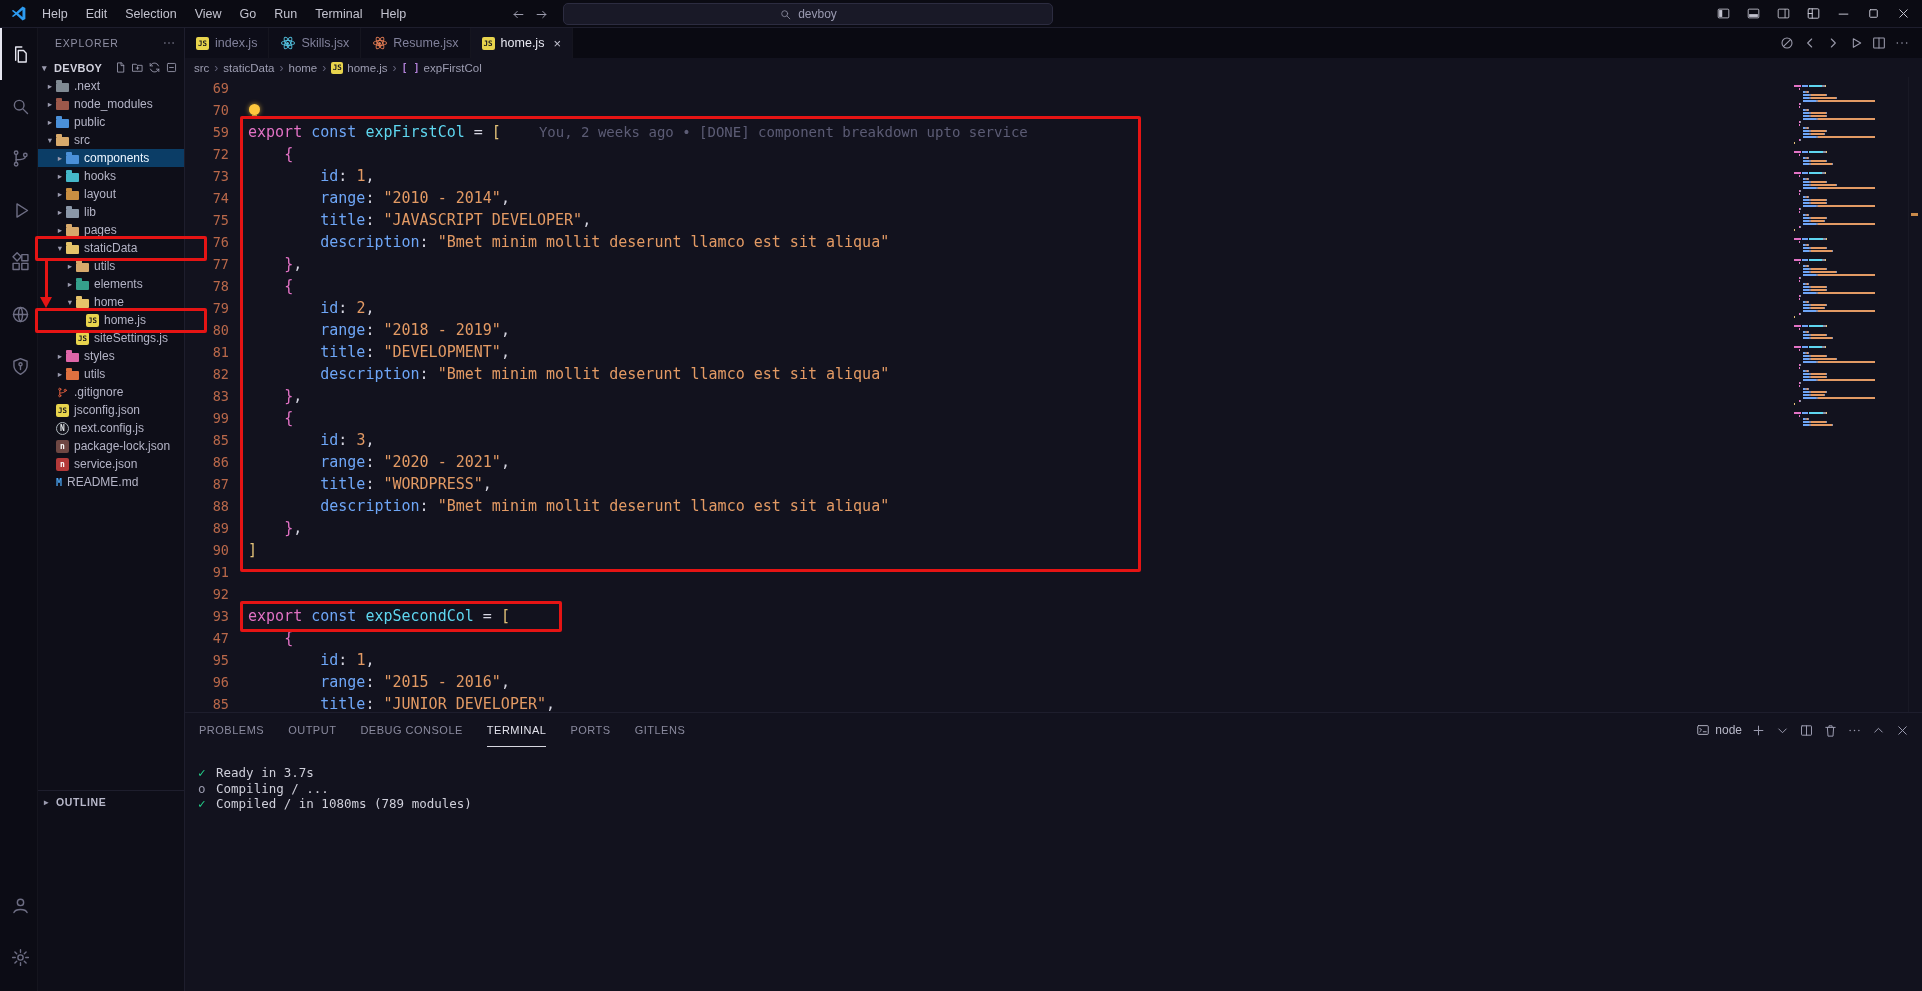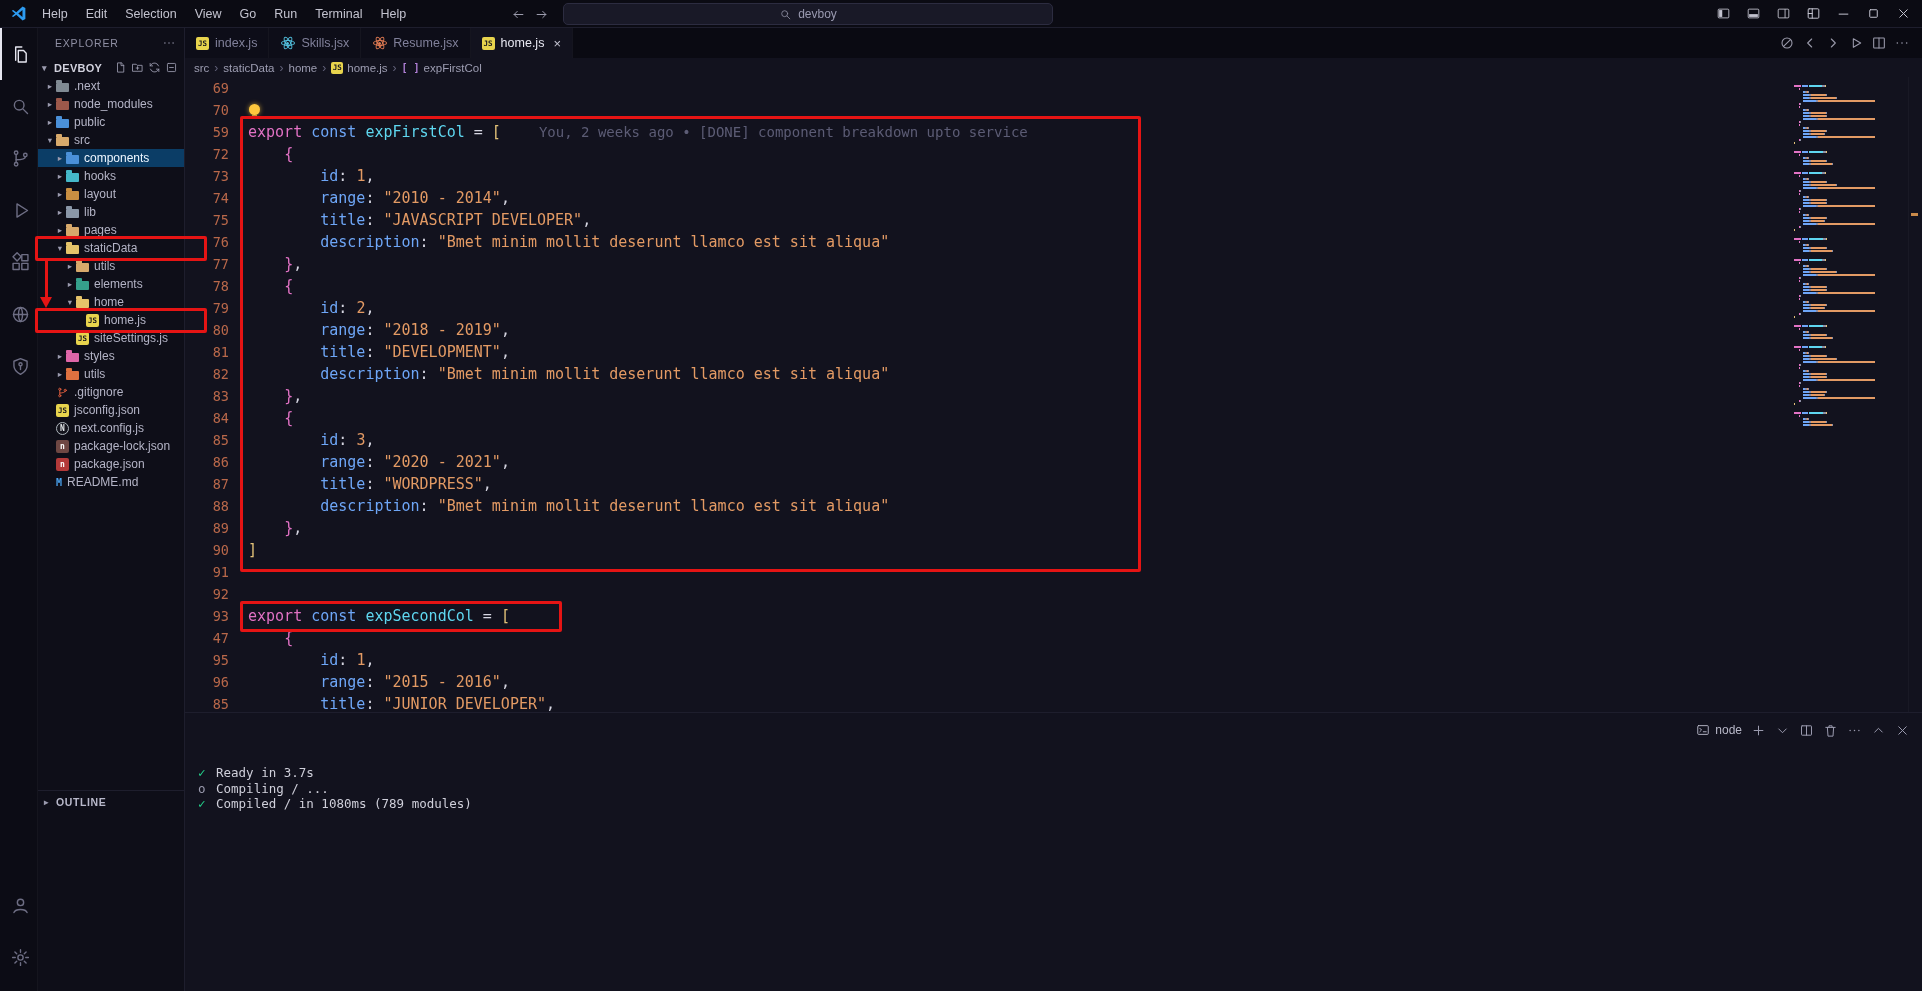--- a/index.html
+++ b/index.html
@@ -454,21 +454,21 @@
           <span class="lbl">next.config.js</span>
         </div>
         <div class="trow" style="padding-left: 6px;">
           <span class="tw"></span>
           <span class="fnpm dim">n</span>
           <span class="lbl">package-lock.json</span>
         </div>
         <div class="trow" style="padding-left: 6px;">
           <span class="tw"></span>
           <span class="fnpm">n</span>
-          <span class="lbl">package.json</span>
+          <span class="lbl">service.json</span>
         </div>
         <div class="trow" style="padding-left: 6px;">
           <span class="tw"></span>
           <span class="fmd">M</span>
           <span class="lbl">README.md</span>
         </div>
       </div>
     <div class="sb-outline">
       <span class="tw">▸</span>
       <span>OUTLINE</span>
@@ -575,21 +575,21 @@
             <div class="ln">74</div>
             <div class="ln">75</div>
             <div class="ln">76</div>
             <div class="ln">77</div>
             <div class="ln">78</div>
             <div class="ln">79</div>
             <div class="ln">80</div>
             <div class="ln">81</div>
             <div class="ln">82</div>
             <div class="ln">83</div>
-            <div class="ln">84</div>
+            <div class="ln">99</div>
             <div class="ln">85</div>
             <div class="ln">86</div>
             <div class="ln">87</div>
             <div class="ln">88</div>
             <div class="ln">89</div>
             <div class="ln">90</div>
             <div class="ln">91</div>
             <div class="ln">92</div>
             <div class="ln">93</div>
             <div class="ln">47</div>
@@ -748,20 +748,28 @@
             <div class="mm-row"><i style="width: 9px; background: transparent;"></i><i style="width: 6px; background: rgb(110, 166, 247);"></i><i style="width: 2px; background: rgb(143, 143, 165);"></i><i style="width: 21px; background: rgb(227, 154, 100);"></i><i style="width: 1px; background: rgb(143, 143, 165);"></i></div>
           </div>
         <div class="ovr">
             <span class="ovr-mark"></span>
           </div>
       </div>
     </div>
 
     <div class="panel">
       <div class="panel-head">
+        <div class="panel-tabs">
+            <span class="ptab">PROBLEMS</span>
+            <span class="ptab">OUTPUT</span>
+            <span class="ptab">DEBUG CONSOLE</span>
+            <span class="ptab act">TERMINAL</span>
+            <span class="ptab">PORTS</span>
+            <span class="ptab">GITLENS</span>
+          </div>
         <div class="panel-actions">
           <span class="shell">
             <span class="ico">
                 <svg viewBox="0 0 24 24" fill="none" stroke="currentColor" stroke-width="1.6" stroke-linecap="round" stroke-linejoin="round">
                   <rect x="3" y="4.5" width="18" height="15" rx="1.5"></rect>
                   <path d="M6.5 9l3 3-3 3M12.5 15h5"></path>
                 </svg>
               </span>
             <span>node</span>
           </span>

